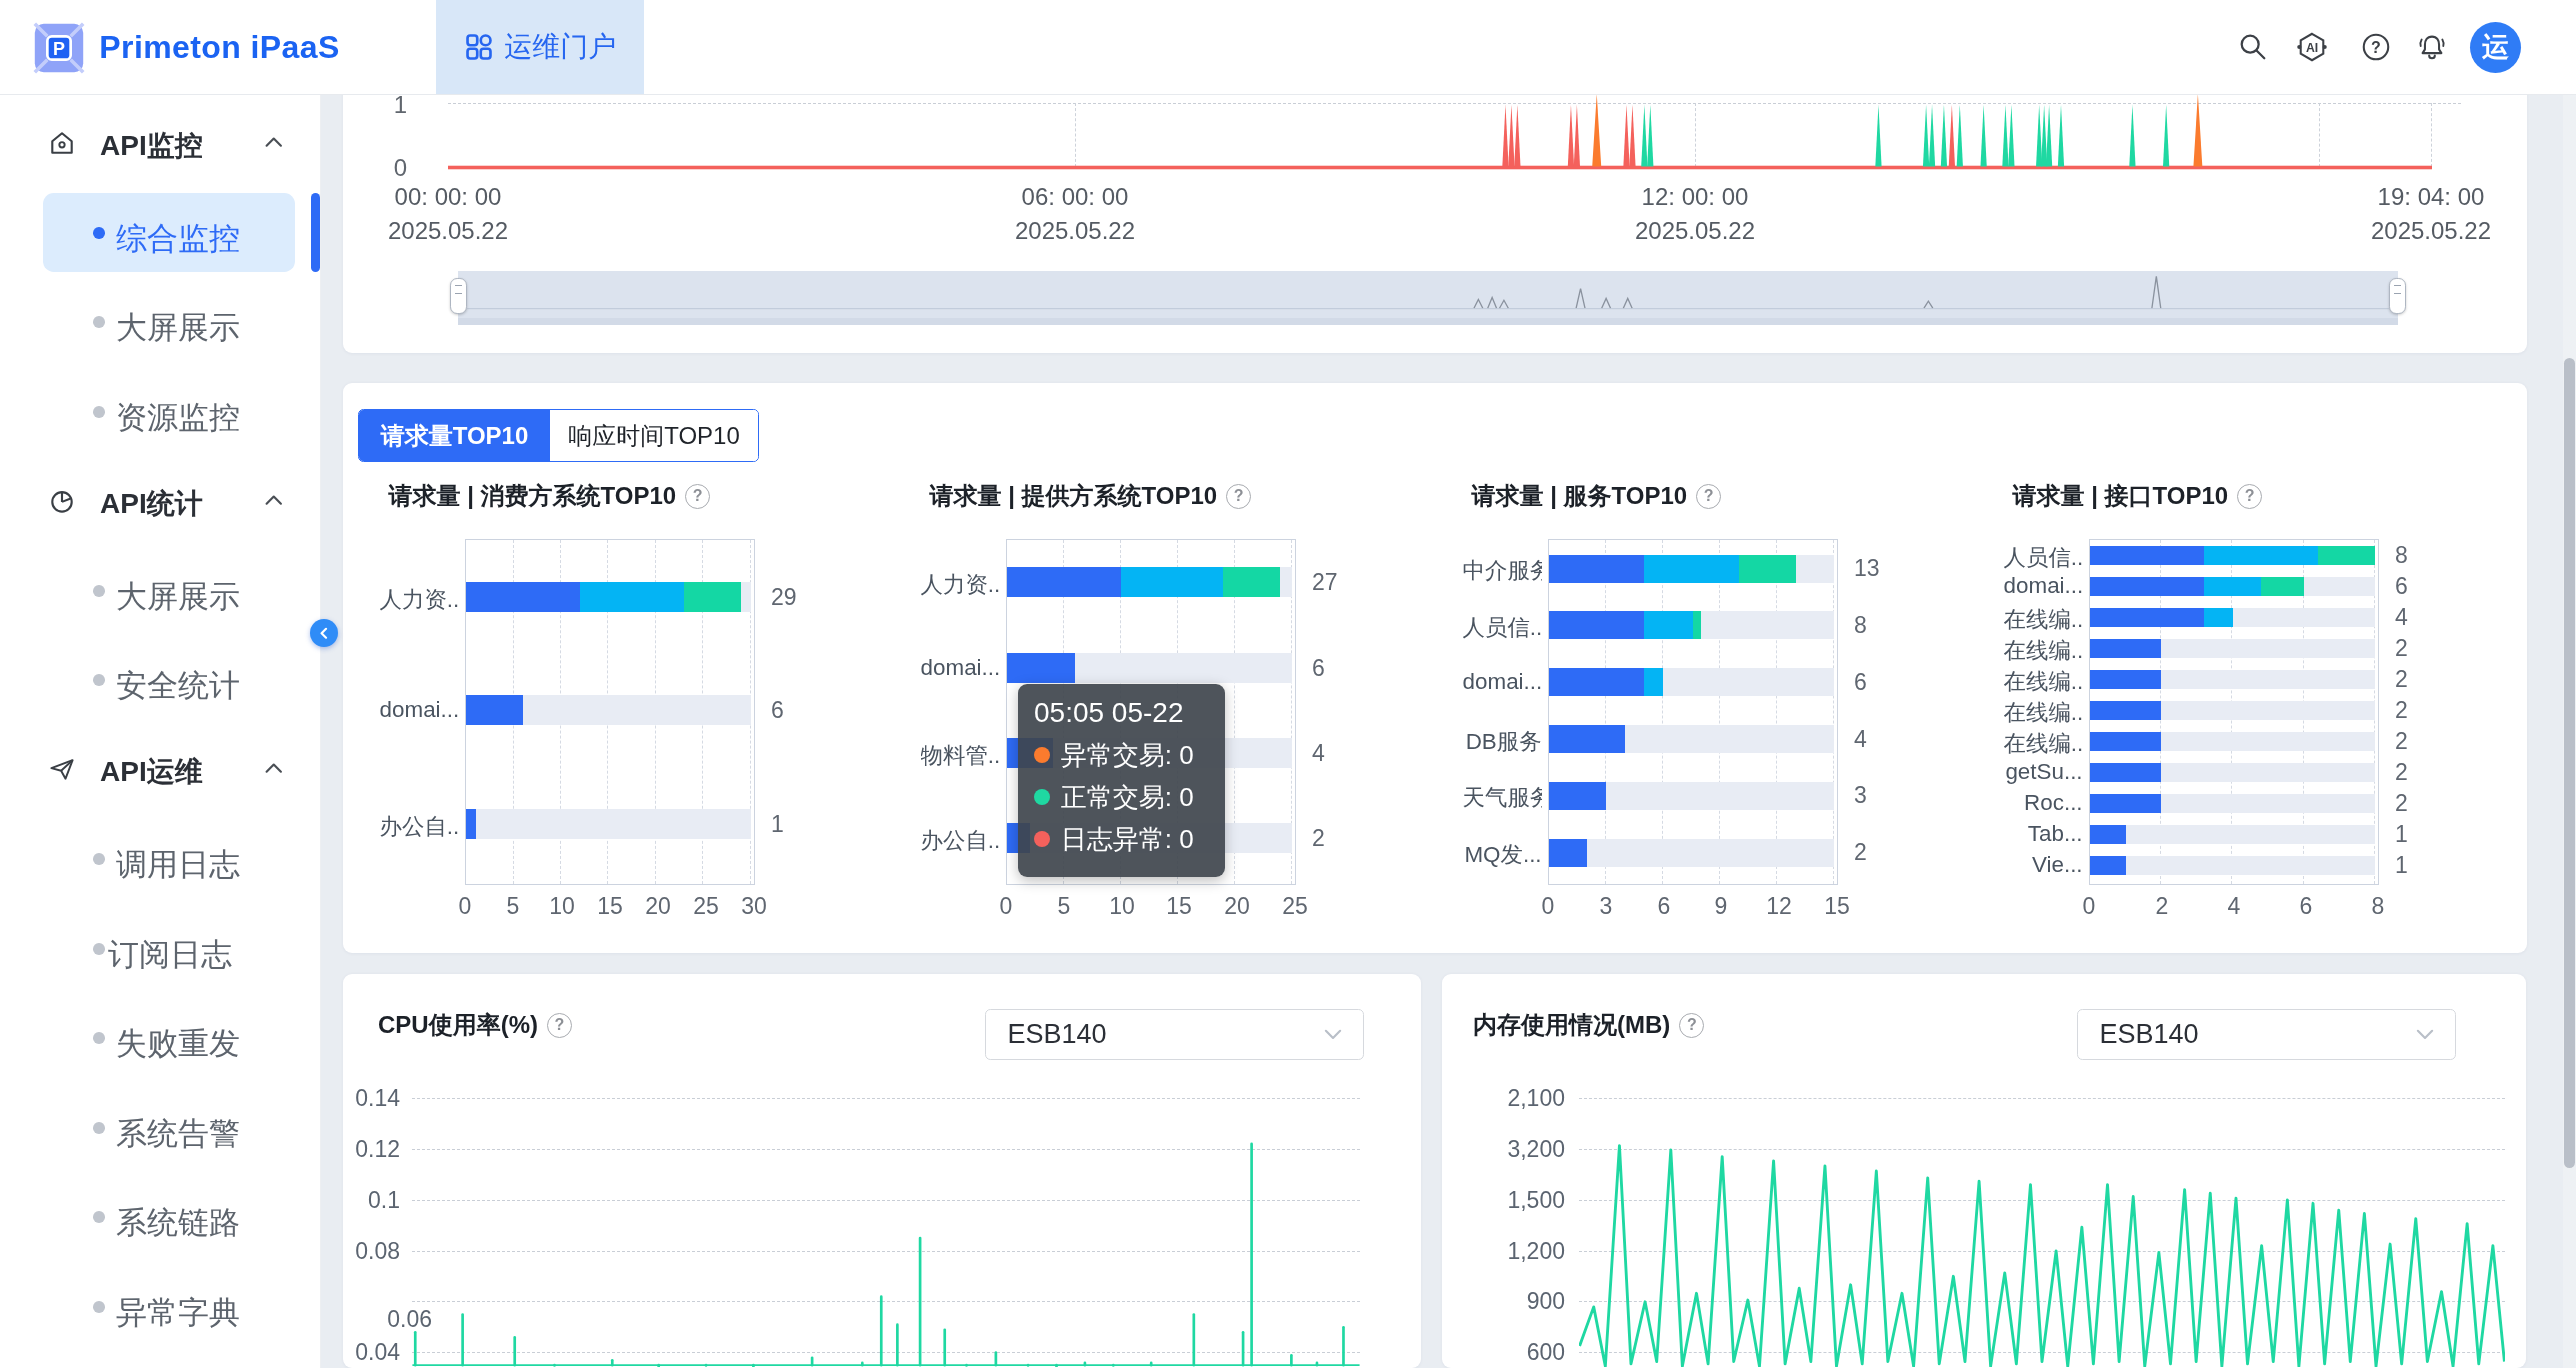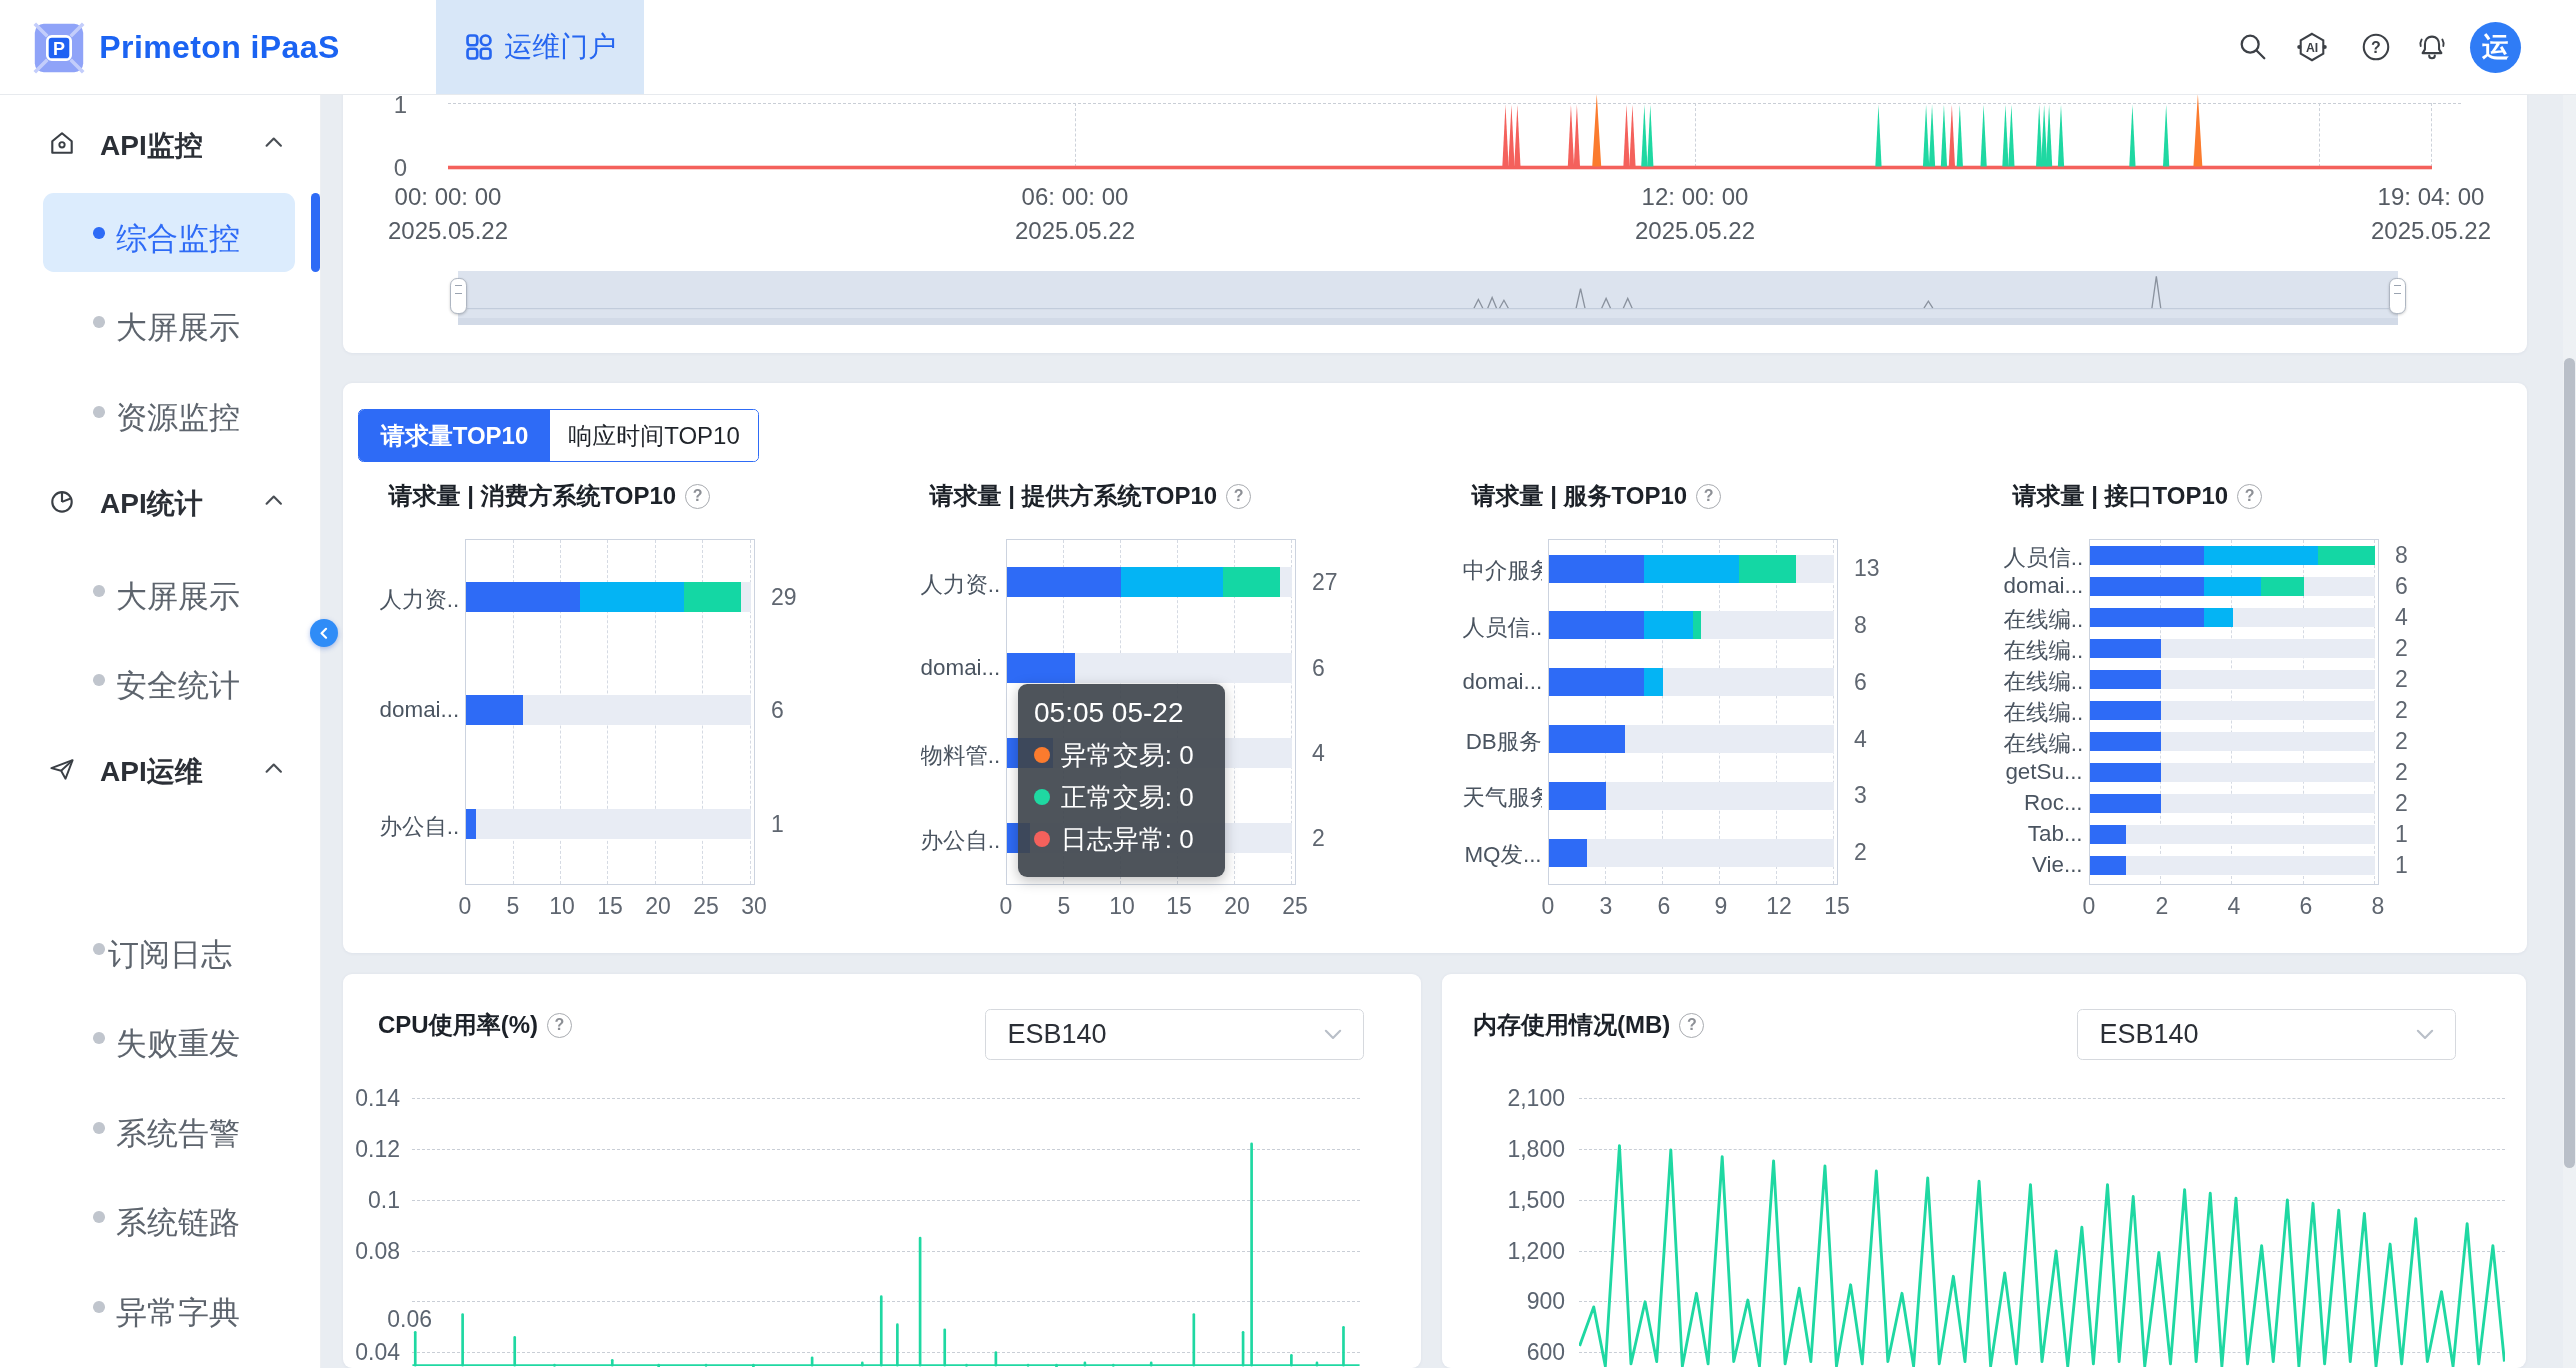--- a/index.html
+++ b/index.html
@@ -157,20 +157,24 @@
       </div>
       <div style="left: 0px; top: 635px; width: 320px; height: 81px; cursor: pointer; position: absolute;">
         <svg width="30" height="30" viewBox="0 0 34 34" style="left: 47px; top: 25px; position: absolute;">
           <path d="M5 16 L29 7 L21 28 L16 19 Z" fill="none" stroke="#3a3f45" stroke-width="2.2" stroke-linejoin="round"></path>
           <path d="M16 19 L29 7" stroke="#3a3f45" stroke-width="2.2"></path>
         </svg>
         <div class="sgroup-label" style="left: 100px; top: 24px; position: absolute;">API运维</div>
         <svg width="21.5" height="14.3" viewBox="0 0 24 16" style="left: 263px; top: 32px; position: absolute;">
           <polyline points="4,12 12,4 20,12" fill="none" stroke="#4a4f55" stroke-width="2.4" stroke-linecap="round" stroke-linejoin="round"></polyline>
         </svg>
+      </div>
+      <div style="left: 0px; top: 720px; width: 320px; height: 89px; cursor: pointer; position: absolute;">
+        <div class="sdot" style="left: 93px; top: 39px; position: absolute;"></div>
+        <div class="sitem-label" style="left: 116px; top: 29.5px; position: absolute;">调用日志</div>
       </div>
       <div style="left: 0px; top: 810px; width: 320px; height: 89px; cursor: pointer; position: absolute;">
         <div class="sdot" style="left: 93px; top: 39px; position: absolute;"></div>
         <div class="sitem-label" style="left: 108px; top: 29.5px; position: absolute;">订阅日志</div>
       </div>
       <div style="left: 0px; top: 899px; width: 320px; height: 89px; cursor: pointer; position: absolute;">
         <div class="sdot" style="left: 93px; top: 39px; position: absolute;"></div>
         <div class="sitem-label" style="left: 116px; top: 29.5px; position: absolute;">失败重发</div>
       </div>
       <div style="left: 0px; top: 989px; width: 320px; height: 89px; cursor: pointer; position: absolute;">
@@ -549,21 +553,21 @@
     </div>
     <div class="select" style="left:635px;">
       <span>ESB140</span>
       <svg width="18" height="10.7" viewBox="0 0 20 12">
         <polyline points="2,2 10,10 18,2" fill="none" stroke="#b9bfc8" stroke-width="2.4" stroke-linecap="round" stroke-linejoin="round"></polyline>
       </svg>
     </div>
     <div class="abs" id="mem-chart" style="left:0;top:0;width:1084px;height:394px;">
         <div class="ytick" style="left: 0px; top: 124px; width: 123px; position: absolute;">2,100</div>
         <div class="hgrid" style="left: 137px; top: 124px; width: 926px; position: absolute;"></div>
-        <div class="ytick" style="left: 0px; top: 175px; width: 123px; position: absolute;">1,800</div>
+        <div class="ytick" style="left: 0px; top: 175px; width: 123px; position: absolute;">3,200</div>
         <div class="hgrid" style="left: 137px; top: 175px; width: 926px; position: absolute;"></div>
         <div class="ytick" style="left: 0px; top: 226px; width: 123px; position: absolute;">1,500</div>
         <div class="hgrid" style="left: 137px; top: 226px; width: 926px; position: absolute;"></div>
         <div class="ytick" style="left: 0px; top: 277px; width: 123px; position: absolute;">1,200</div>
         <div class="hgrid" style="left: 137px; top: 277px; width: 926px; position: absolute;"></div>
         <div class="ytick" style="left: 0px; top: 327px; width: 123px; position: absolute;">900</div>
         <div class="hgrid" style="left: 137px; top: 327px; width: 926px; position: absolute;"></div>
         <div class="ytick" style="left: 0px; top: 378px; width: 123px; position: absolute;">600</div>
         <div class="hgrid" style="left: 137px; top: 378px; width: 926px; position: absolute;"></div>
         <svg width="926" height="277" style="left: 137px; top: 116px; position: absolute;" viewBox="0 0 1035 310">

